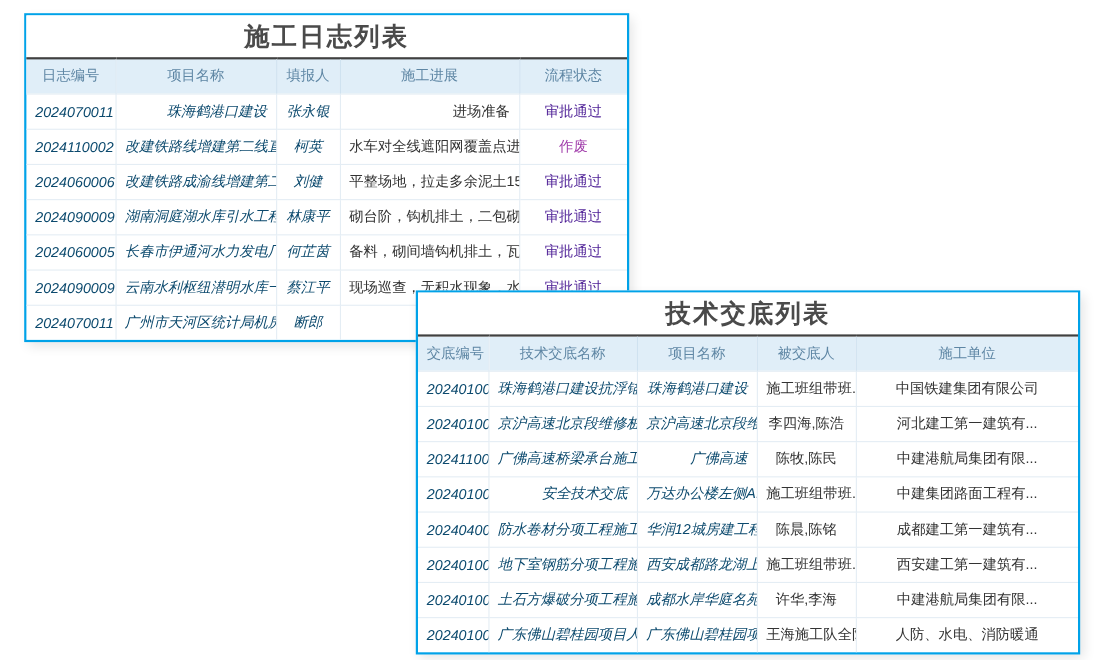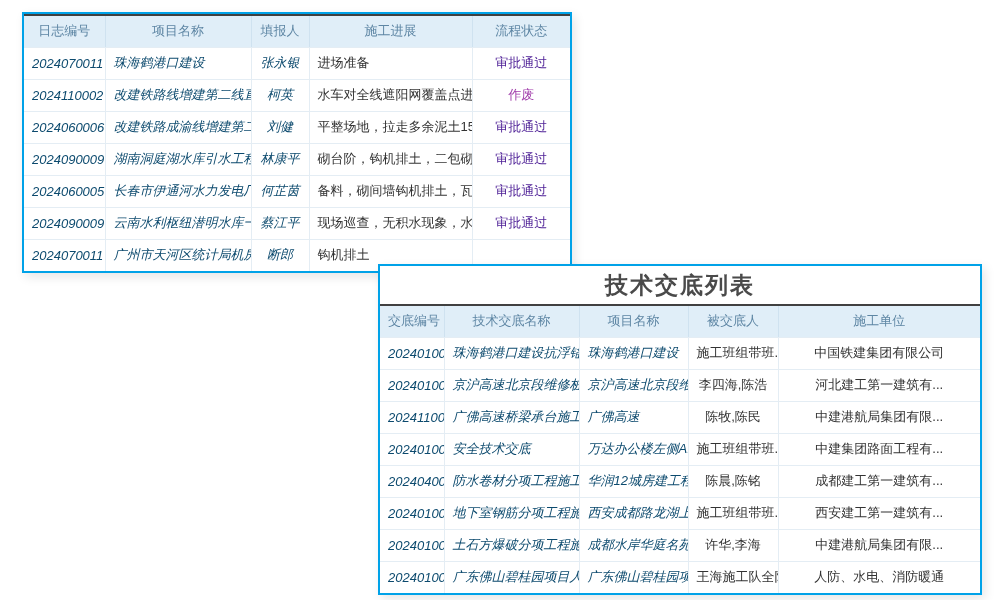--- a/index.html
+++ b/index.html
@@ -55,31 +55,32 @@
     background: #e0eef8;
     color: #5e86a4;
     font-weight: normal;
     text-align: center;
     border-top: 2px solid #404040;
     border-right-color: #cfe2f0;
   }
   td { color: #333333; }
 
   .center { text-align: center; }
-  .left   { text-align: left; }
+  .left   { text-align: right; }
   .link   { color: #0c4a6e; cursor: pointer; font-style: italic; }
   .status-approved { color: #4c1d95; }
   .status-voided   { color: #a03caa; }
 </style>
 </head>
 <body>
 
 <div class="stage">
 
   <div class="panel" id="log-panel">
+    <div class="panel-title">施工日志列表</div>
     <table>
       <colgroup>
         <col style="width:81px">
           <col style="width:146px">
           <col style="width:58px">
           <col style="width:163px">
           <col style="width:98px">
       </colgroup>
       <thead>
         <tr>

